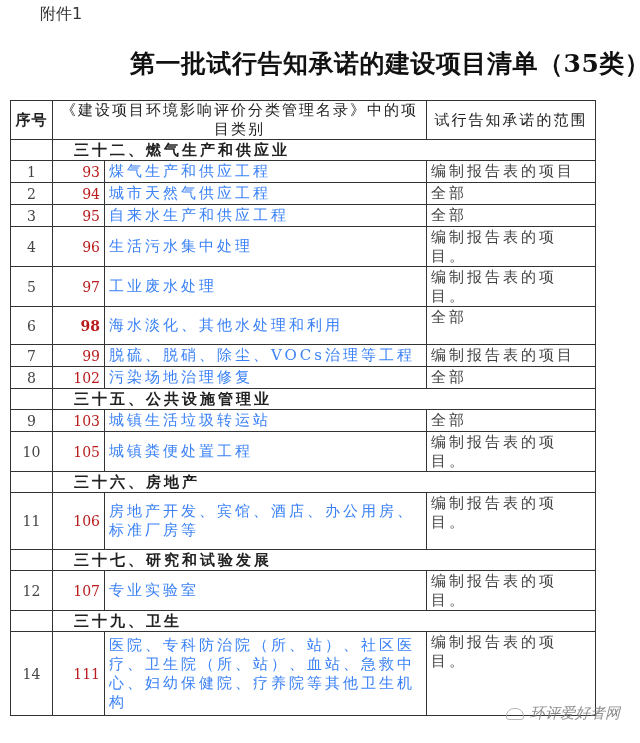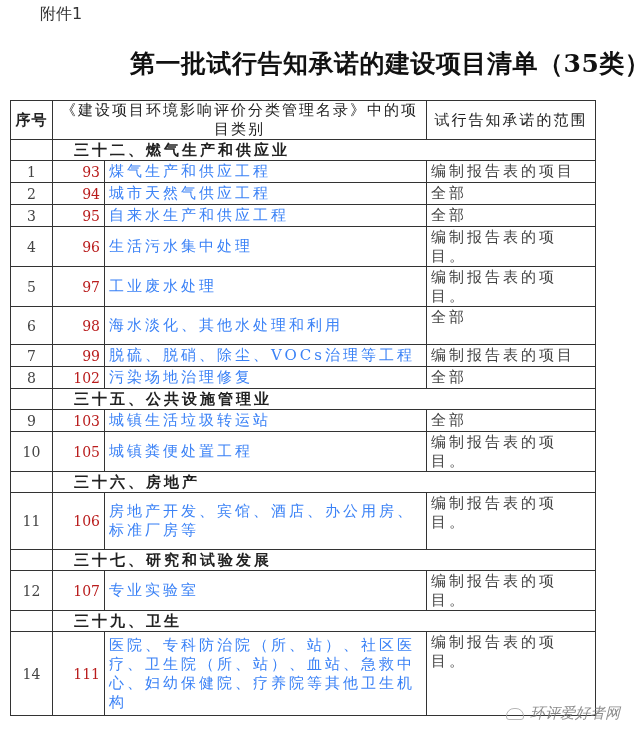--- a/index.html
+++ b/index.html
@@ -75,21 +75,21 @@
         <td class="c3">编制报告表的项目。</td>
       </tr>
       <tr class="r">
         <td class="c0">5</td>
         <td class="c1">97</td>
         <td class="c2">工业废水处理</td>
         <td class="c3">编制报告表的项目。</td>
       </tr>
       <tr class="r">
         <td class="c0" style="height: 36px;">6</td>
-        <td class="c1" style="height: 36px;">98</td>
+        <td class="c1" style="height: 36px; font-weight: bold;">98</td>
         <td class="c2" style="height: 36px;">海水淡化、其他水处理和利用</td>
         <td class="c3" style="height: 36px;">全部</td>
       </tr>
       <tr class="r">
         <td class="c0">7</td>
         <td class="c1">99</td>
         <td class="c2">脱硫、脱硝、除尘、VOCs治理等工程</td>
         <td class="c3">编制报告表的项目</td>
       </tr>
       <tr class="r">

